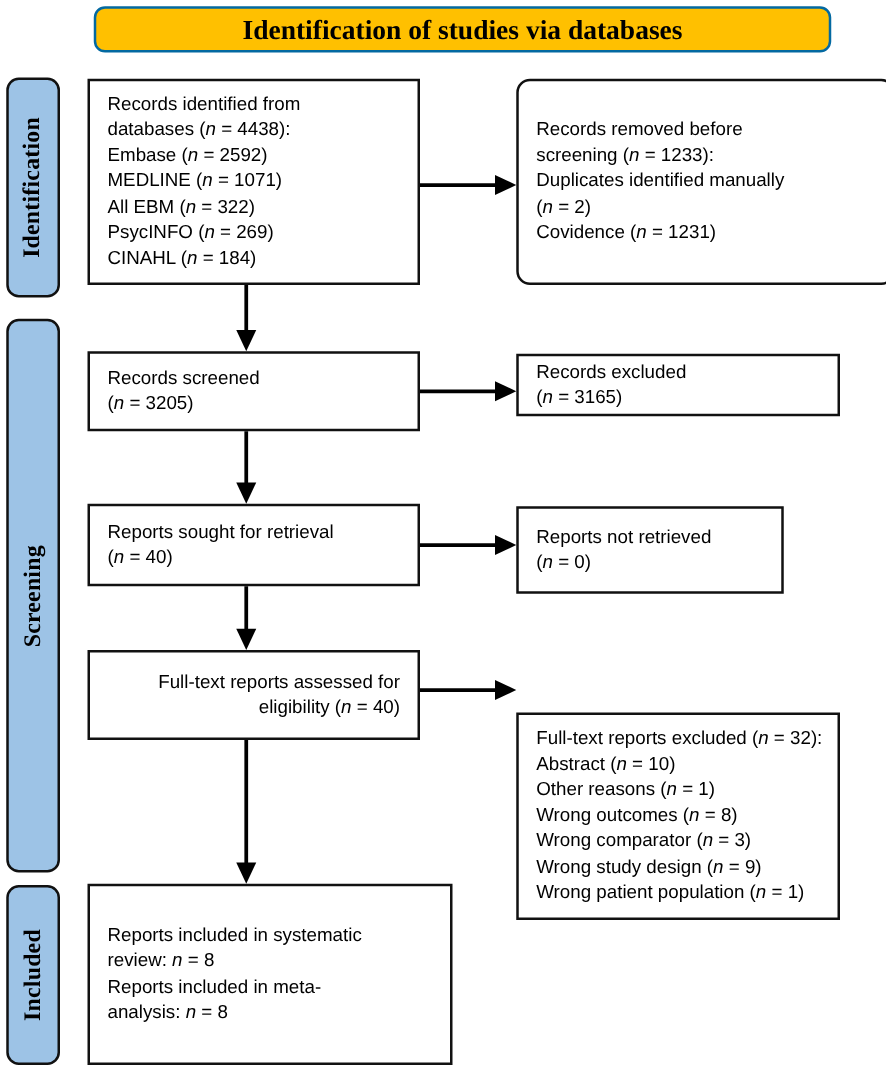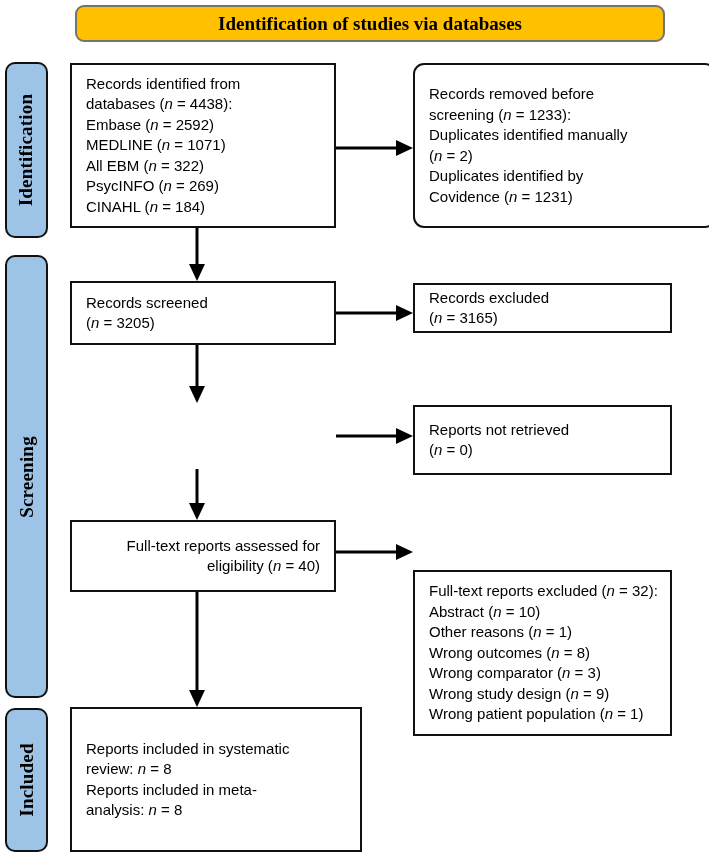--- a/index.html
+++ b/index.html
@@ -9,26 +9,26 @@
     height: 858px;
     background: #ffffff;
     font-family: "Liberation Sans", sans-serif;
     color: #000000;
     overflow: hidden;
   }
   .banner {
     position: absolute;
     left: 75px; top: 5px; width: 590px; height: 37px;
     background: #FFC000;
-    border: 2px solid #737373;
+    border: 2px solid #0369a1;
     border-radius: 9px;
     display: flex; align-items: center; justify-content: center;
     font-family: "Liberation Serif", serif;
     font-weight: bold;
-    font-size: 19px;
+    font-size: 22px;
     box-sizing: border-box;
   }
   .stage {
     position: absolute;
     left: 5px; width: 43px;
     background: #9DC3E6;
     border: 2.5px solid #111111;
     border-radius: 10px;
     display: flex; align-items: center; justify-content: center;
     box-sizing: border-box;
@@ -87,36 +87,39 @@
       <div class="ln">All EBM (<i>n</i> = 322)</div>
       <div class="ln">PsycINFO (<i>n</i> = 269)</div>
       <div class="ln">CINAHL (<i>n</i> = 184)</div>
     </div>
 
   <div class="flow-box" style="left:413px; top:63px; width:303px; height:165px;border-radius:11px;">
       <div class="ln">Records removed before</div>
       <div class="ln">screening (<i>n</i> = 1233):</div>
       <div class="ln">Duplicates identified manually</div>
       <div class="ln">(<i>n</i> = 2)</div>
-      <div class="ln">Duplicates identified by</div>
       <div class="ln">Covidence (<i>n</i> = 1231)</div>
     </div>
 
   <div class="flow-box" style="left:70px; top:281px; width:266px; height:64px;">
       <div class="ln">Records screened</div>
       <div class="ln">(<i>n</i> = 3205)</div>
     </div>
 
   <div class="flow-box" style="left:413px; top:283px; width:259px; height:50px;">
       <div class="ln">Records excluded</div>
       <div class="ln">(<i>n</i> = 3165)</div>
     </div>
 
+  <div class="flow-box" style="left:70px; top:403px; width:266px; height:66px;">
+      <div class="ln">Reports sought for retrieval</div>
+      <div class="ln">(<i>n</i> = 40)</div>
+    </div>
 
-  <div class="flow-box" style="left:413px; top:405px; width:259px; height:70px;">
+  <div class="flow-box" style="left:413px; top:405px; width:214px; height:70px;">
       <div class="ln">Reports not retrieved</div>
       <div class="ln">(<i>n</i> = 0)</div>
     </div>
 
   <div class="flow-box" style="left:70px; top:520px; width:266px; height:72px;text-align:right;">
       <div class="ln">Full-text reports assessed for</div>
       <div class="ln">eligibility (<i>n</i> = 40)</div>
     </div>
 
   <div class="flow-box" style="left:413px; top:522px; width:259px; height:166px;margin-top:48px;">

